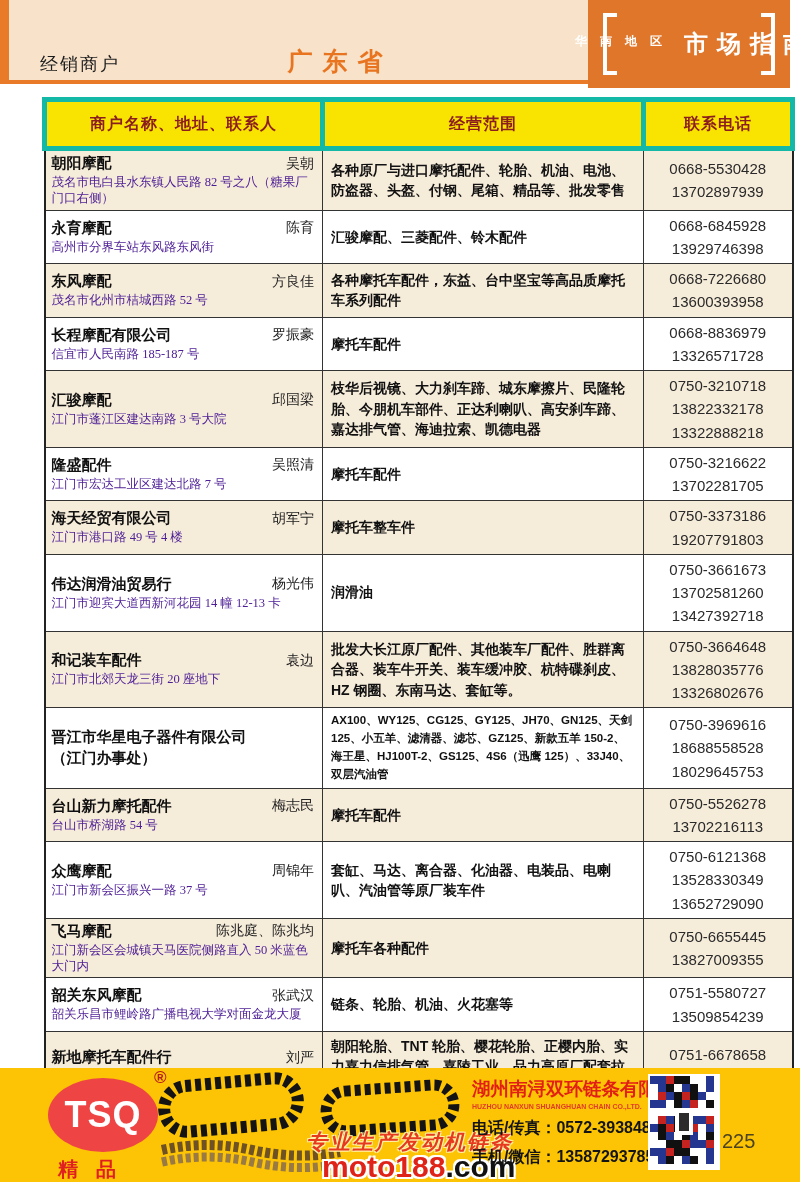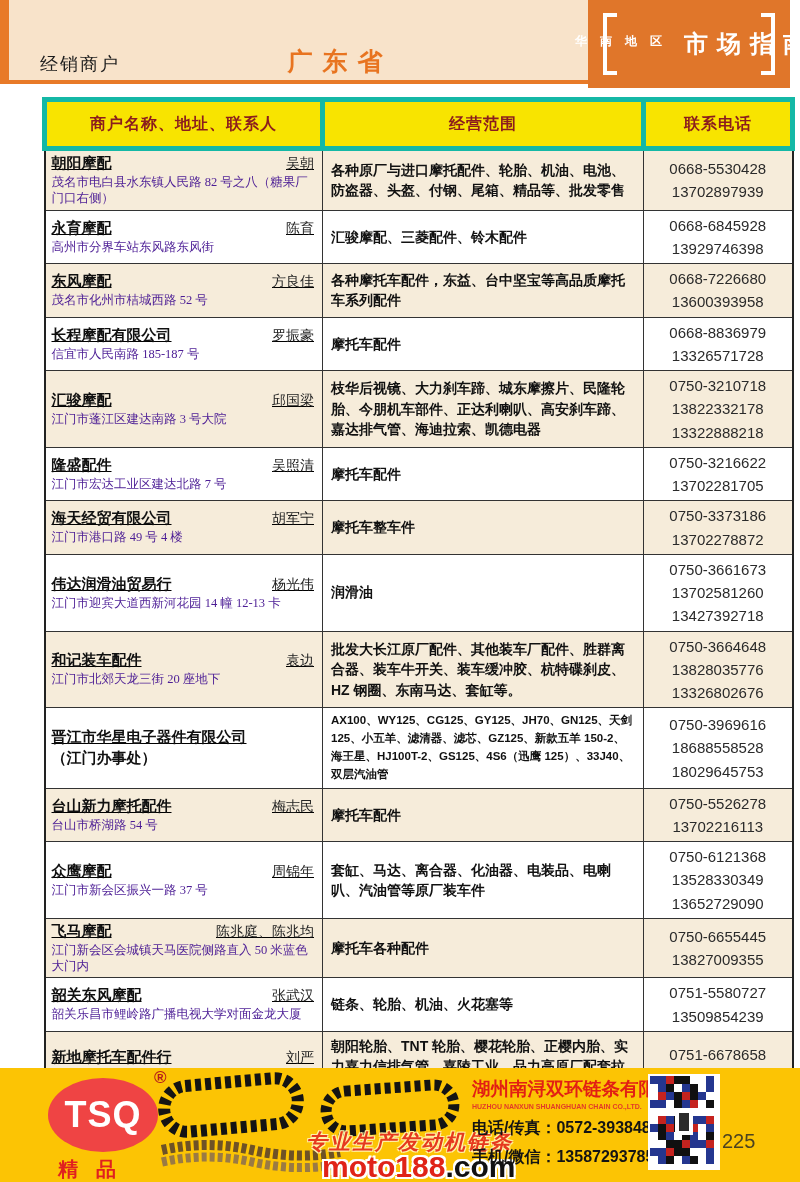--- a/index.html
+++ b/index.html
@@ -25,21 +25,21 @@
                  margin-bottom:5px;text-indent:13px;}
   .corner-guide{font-size:24px;font-weight:bold;letter-spacing:9px;white-space:nowrap;text-indent:9px;}
 
   
   table.tbl{width:748px;margin:9px 0 0 42px;border-collapse:collapse;border:2px solid #222;
             table-layout:fixed;}
   .tbl th{background:#f8e400;color:#8b1d1d;font-size:16px;font-weight:bold;height:42px;
           border:5px solid #14b8a6;letter-spacing:1px;}
   .tbl td{border:1px solid #333;vertical-align:middle;padding:3px 6px;}
   tr.shade td{background:#f6ecda;}
-  .nameline{display:flex;justify-content:space-between;align-items:flex-end;text-decoration:underline;}
+  .nameline{display:flex;justify-content:space-between;align-items:center;}
   .nm{font-weight:bold;font-size:15px;color:#101010;white-space:nowrap;}
   .ct{font-family:"Liberation Serif","DejaVu Serif",serif;font-size:14px;color:#222;padding-right:2px;white-space:nowrap;}
   .ad{font-family:"Liberation Serif","DejaVu Serif",serif;font-size:12.5px;color:#4c1d95;line-height:1.3;margin-top:1px;}
   .ad.addr-bold{font-family:"Liberation Sans","DejaVu Sans",sans-serif;font-weight:bold;font-size:15px;color:#101010;}
   td.c2{font-size:14px;color:#111;font-weight:600;line-height:1.45;padding:4px 8px;}
   td.c2.small{font-size:11.5px;line-height:1.55;}
   td.c3{text-align:center;font-size:15px;color:#2a2a2a;line-height:1.55;}
 
   
   .ftr{position:absolute;left:0;bottom:0;width:800px;height:114px;background:#fcc404;}
@@ -189,21 +189,21 @@
       <td class="c1">
         <div class="nameline">
           <span class="nm">海天经贸有限公司</span>
           <span class="ct">胡军宁</span>
         </div>
         <div class="ad">江门市港口路 49 号 4 楼</div>
       </td>
       <td class="c2">摩托车整车件</td>
       <td class="c3">
             <div>0750-3373186</div>
-            <div>13702278872</div>
+            <div>19207791803</div>
           </td>
     </tr>
         <tr>
       <td class="c1">
         <div class="nameline">
           <span class="nm">伟达润滑油贸易行</span>
           <span class="ct">杨光伟</span>
         </div>
         <div class="ad">江门市迎宾大道西新河花园 14 幢 12-13 卡</div>
       </td>

